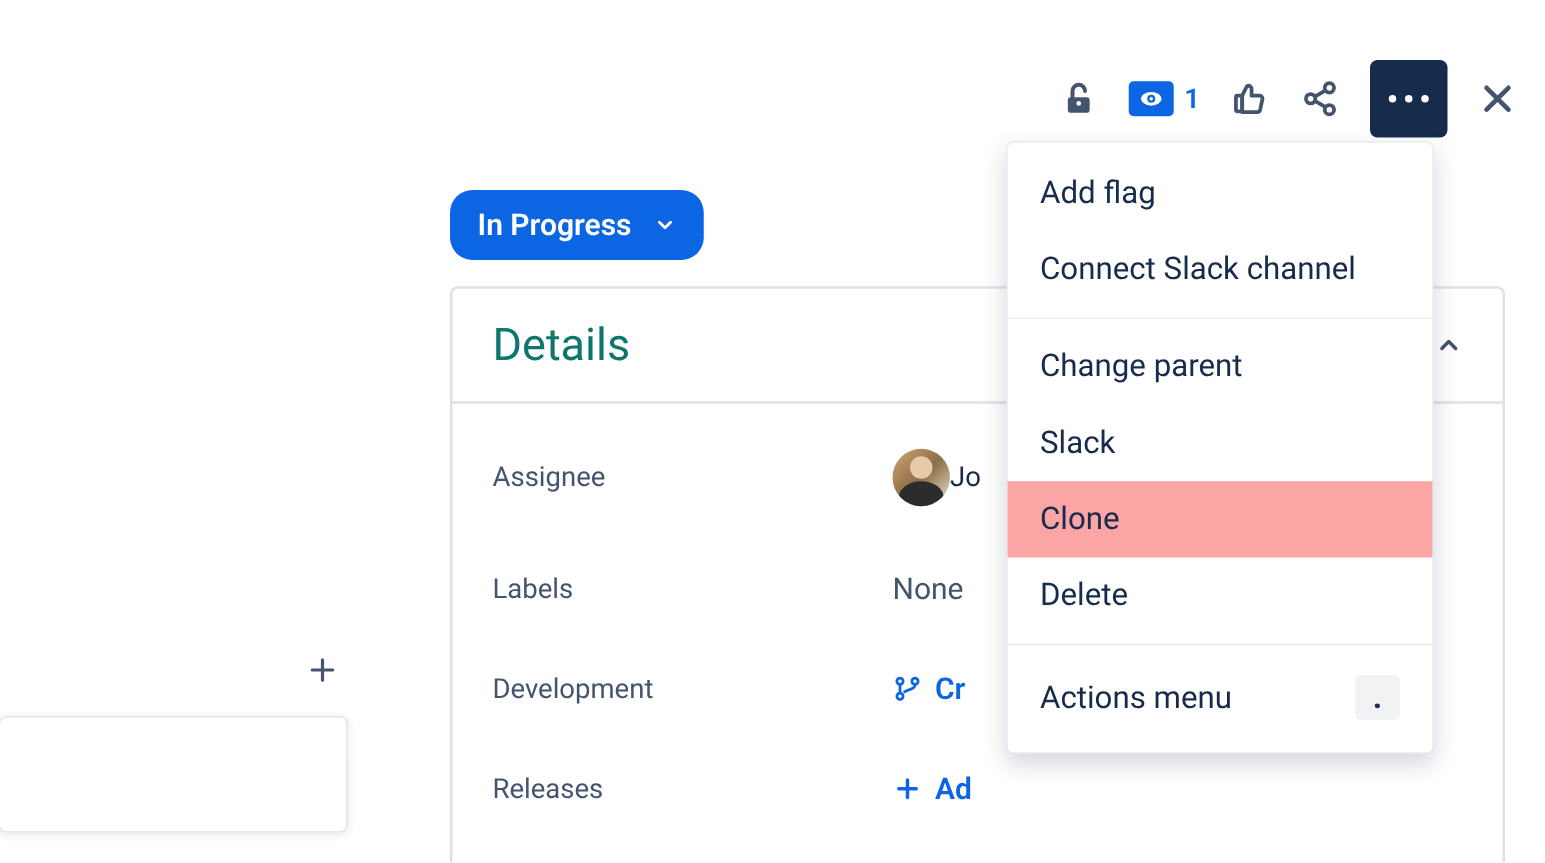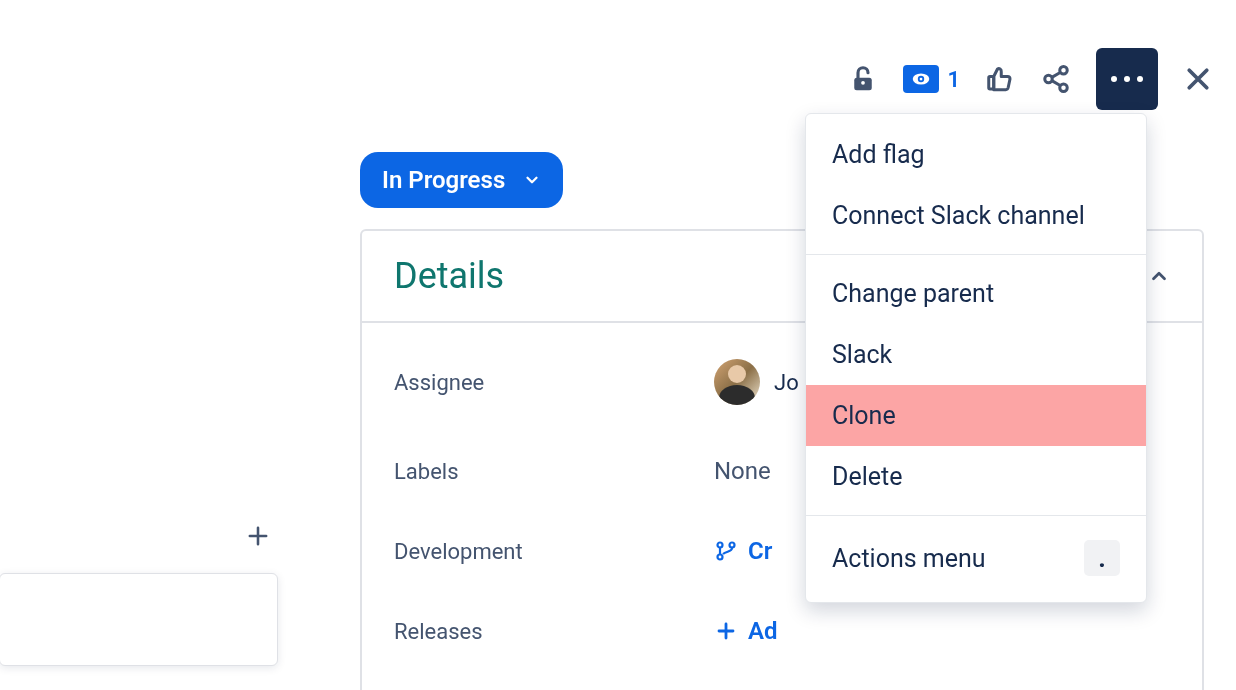--- a/index.html
+++ b/index.html
@@ -123,21 +123,21 @@
     }
     .field-label {
       width: 320px;
       font-size: 22px;
       font-weight: 400;
       color: #44546F;
     }
     .field-value {
       display: flex;
       align-items: center;
-      gap: 14px;
+      gap: 0;
       font-size: 22px;
       color: #172B4D;
     }
     .avatar {
       width: 46px;
       height: 46px;
       border-radius: 50%;
       background: linear-gradient(135deg, #d4a574 0%, #8b6f47 50%, #f0e6d2 100%);
       position: relative;
       overflow: hidden;

